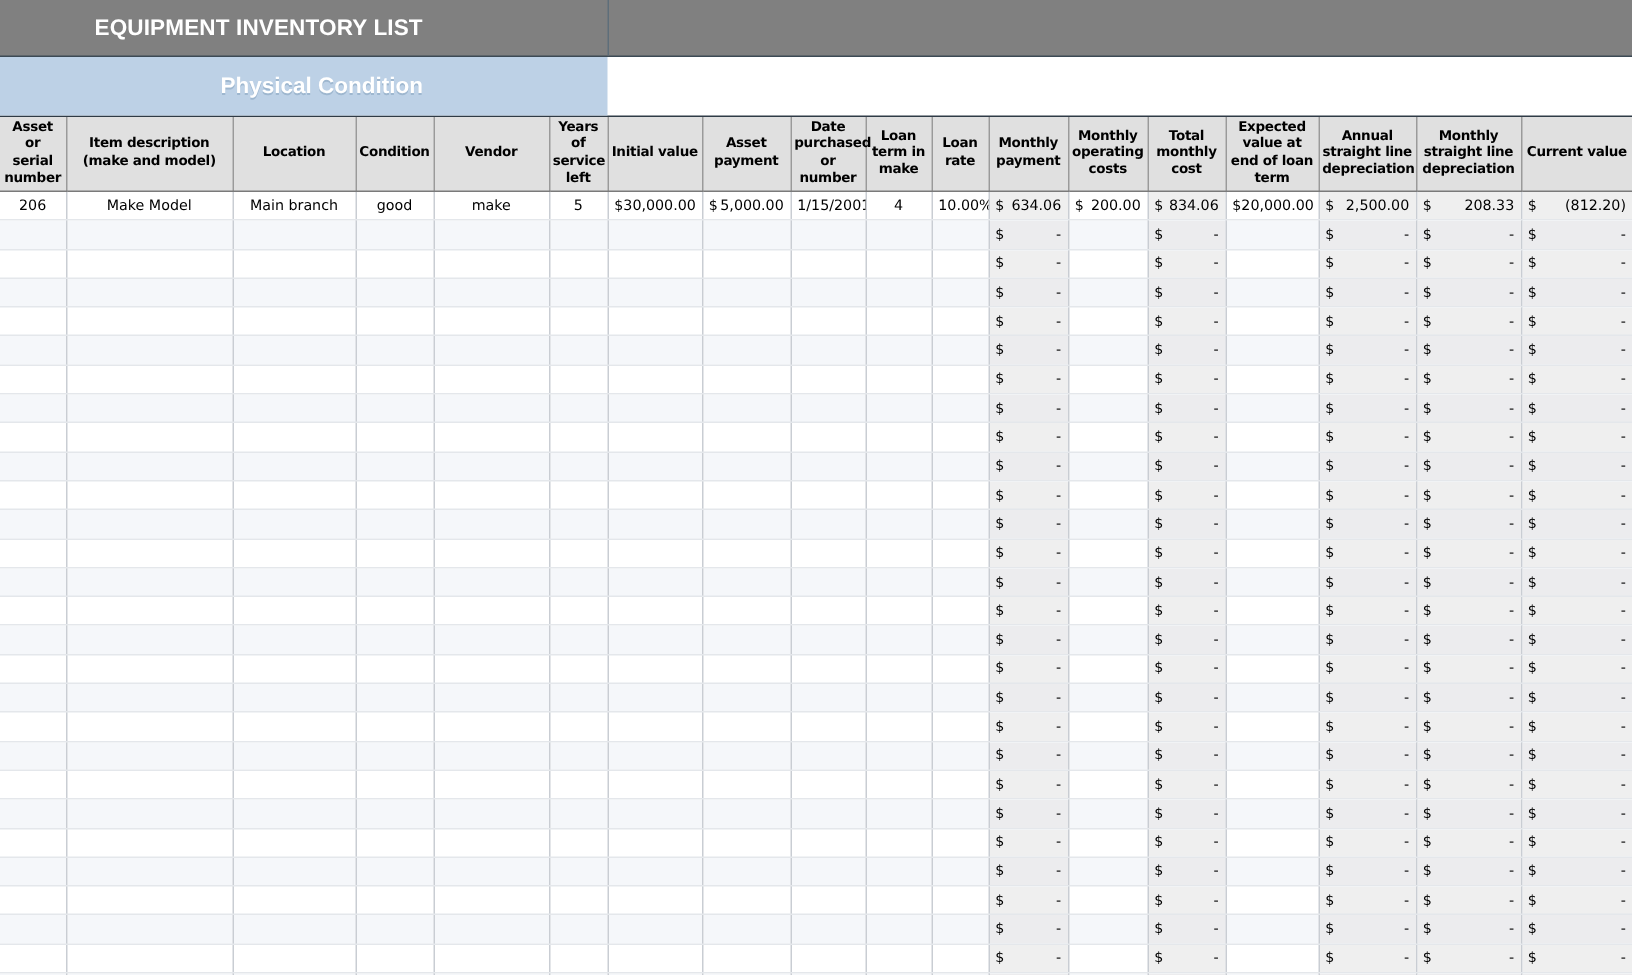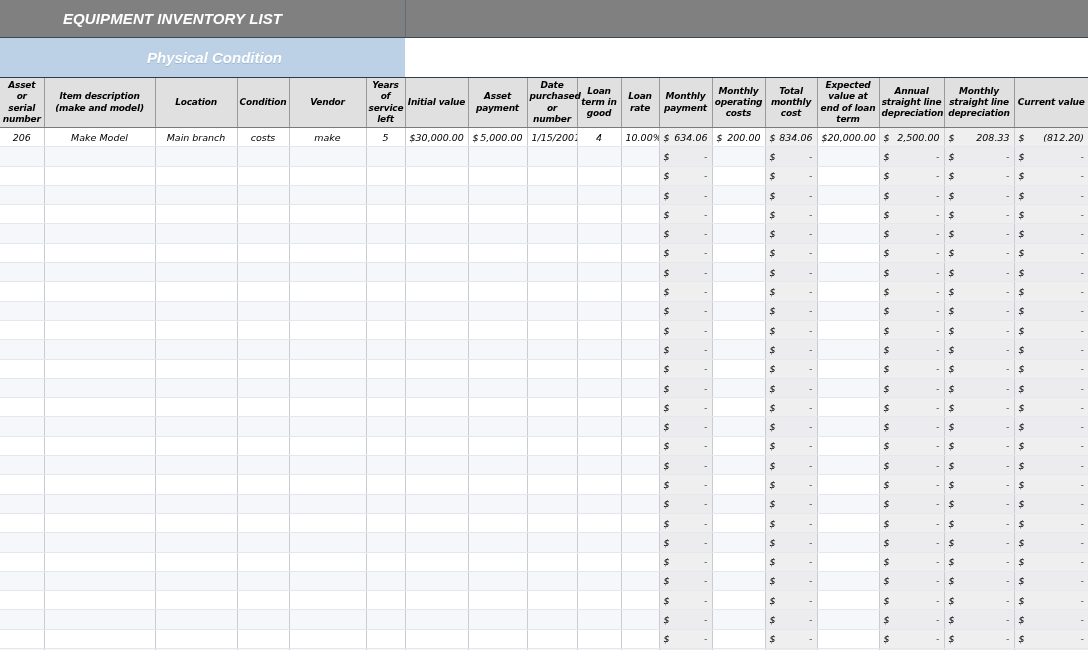--- a/index.html
+++ b/index.html
@@ -13,21 +13,20 @@
     overflow: hidden;
     font-family: "Liberation Sans", sans-serif;
     -webkit-font-smoothing: none;
   }
 
   #sheet {
     width: 1088px;
     height: 650px;
     position: relative;
     box-sizing: border-box;
-    font-style: italic;
   }
 
   
   .title-bar {
     height: 38px;
     background: #808080;
     display: flex;
     align-items: center;
     position: relative;
     border-bottom: 1px solid #3c4a55;
@@ -173,37 +172,37 @@
       <tr id="header-row">
           <th>Asset or serial number</th>
           <th>Item description (make and model)</th>
           <th>Location</th>
           <th>Condition</th>
           <th>Vendor</th>
           <th>Years of service left</th>
           <th class="sec-start">Initial value</th>
           <th>Asset payment</th>
           <th>Date purchased or number</th>
-          <th>Loan term in good</th>
+          <th>Loan term in make</th>
           <th>Loan rate</th>
           <th>Monthly payment</th>
           <th>Monthly operating costs</th>
           <th>Total monthly cost</th>
           <th>Expected value at end of loan term</th>
           <th>Annual straight line depreciation</th>
           <th>Monthly straight line depreciation</th>
           <th>Current value</th>
         </tr>
     </thead>
     <tbody id="body">
         <tr class="plain">
           <td class="c">206</td>
           <td class="c">Make Model</td>
           <td class="c">Main branch</td>
-          <td class="c">costs</td>
+          <td class="c">good</td>
           <td class="c">make</td>
           <td class="c">5</td>
           <td class="r sec-start">
             <span class="money">
               <span class="sym">$</span>
               <span class="amt">30,000.00</span>
             </span>
           </td>
           <td class="r">
             <span class="money">

